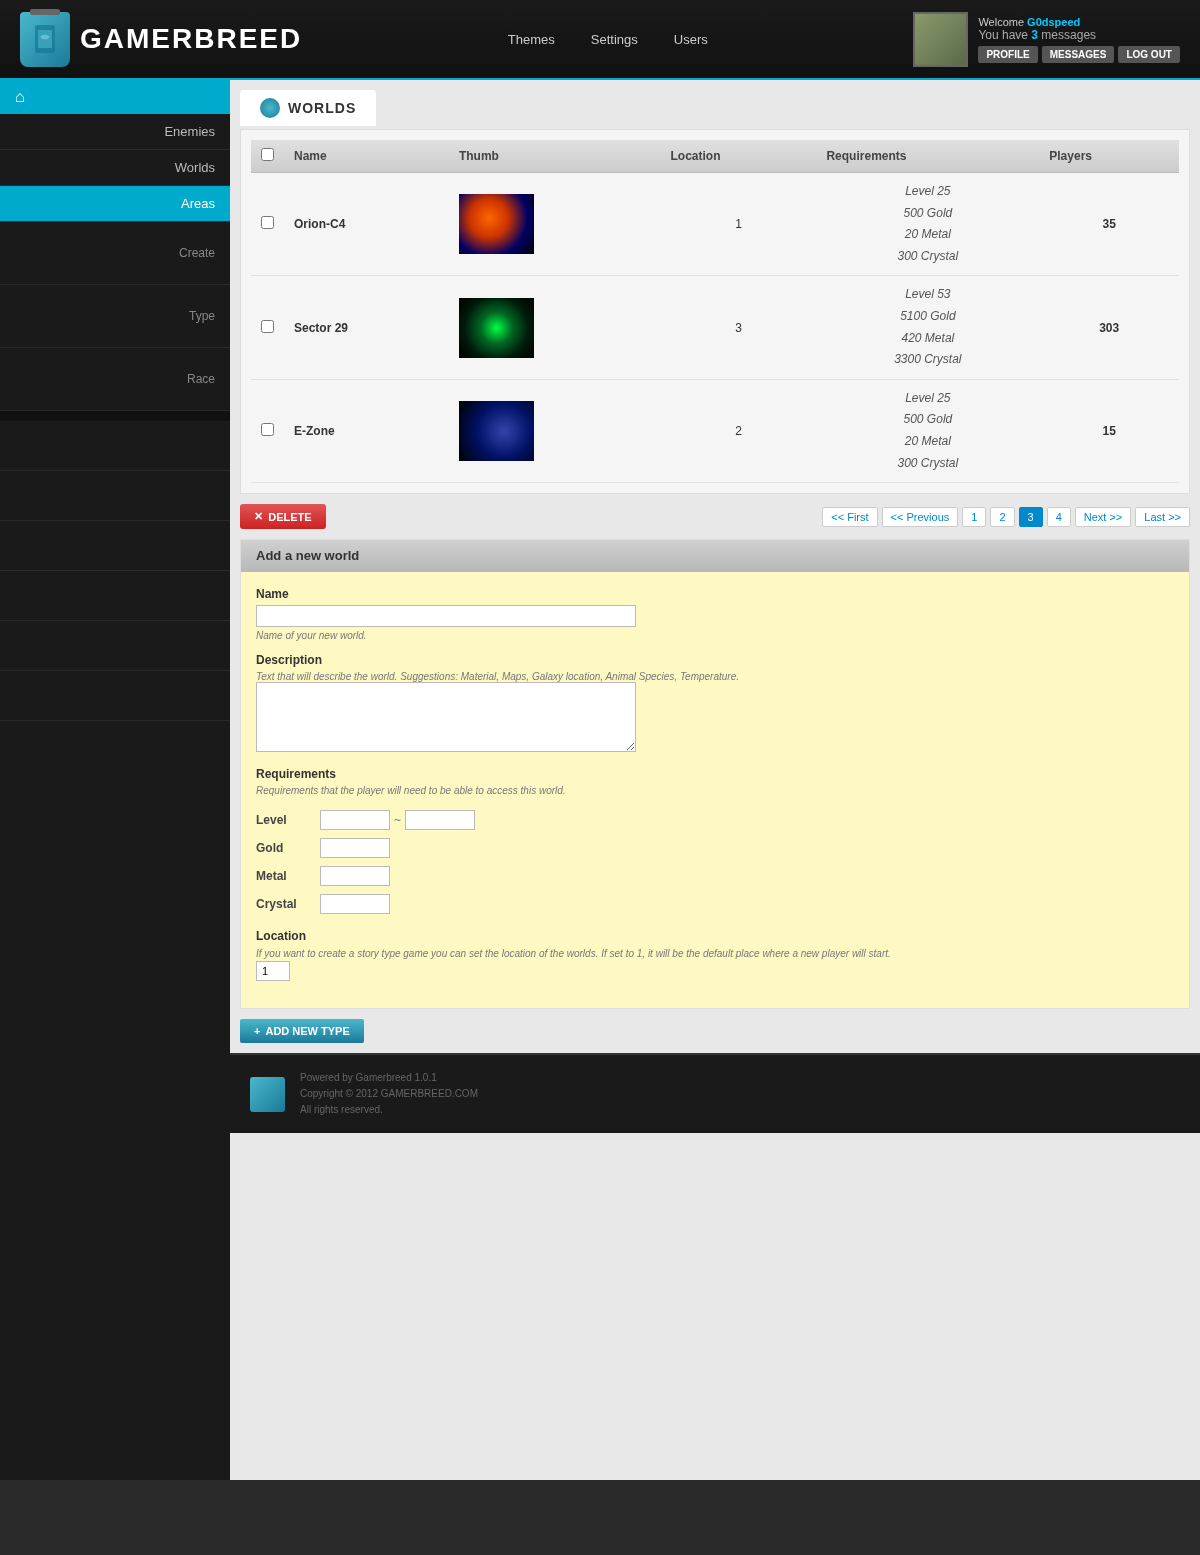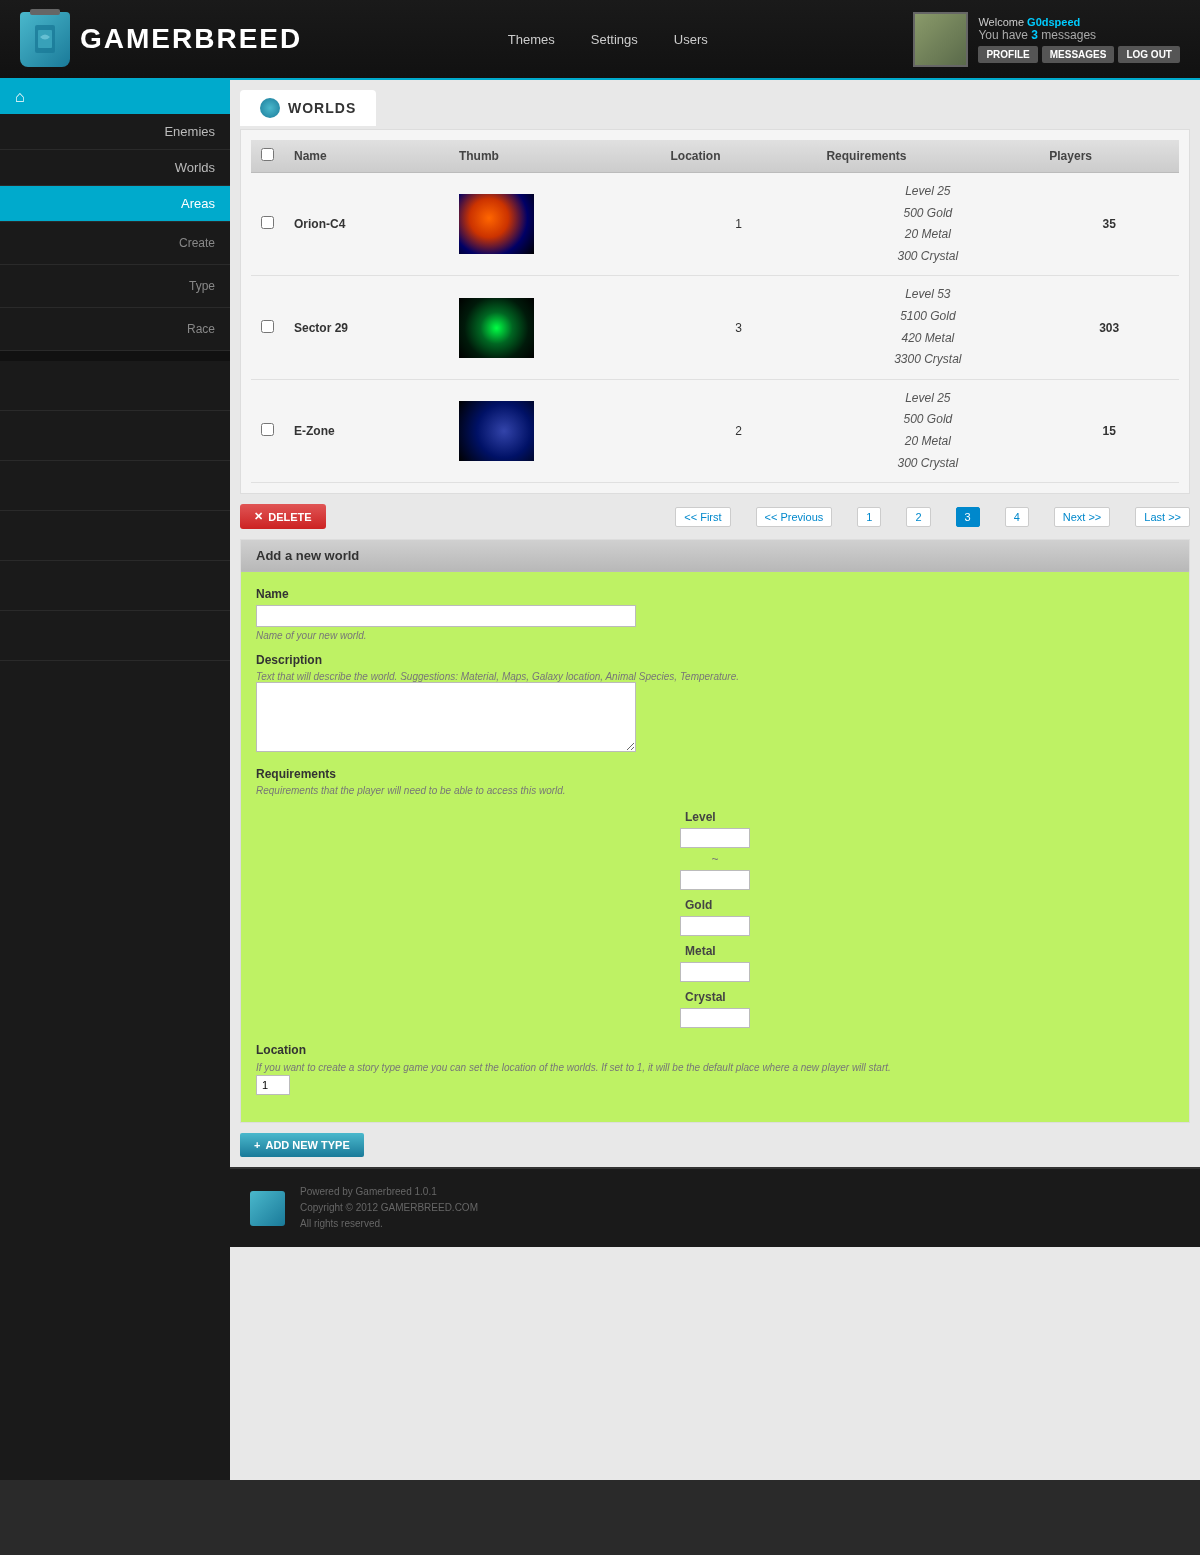--- a/index.html
+++ b/index.html
@@ -28,21 +28,21 @@
 
     
     .main-layout { display: flex; min-height: 1400px; }
 
     
     .sidebar { width: 230px; background: #1a1a1a; flex-shrink: 0; }
     .sidebar-home { background: #00aacc; padding: 8px 15px; display: flex; align-items: center; gap: 8px; }
     .home-icon { color: white; font-size: 16px; }
     .sidebar-item { padding: 10px 15px; color: #bbb; text-align: right; border-bottom: 1px solid #2a2a2a; cursor: pointer; font-size: 13px; }
     .sidebar-item.active { background: #00aacc; color: white; }
-    .sidebar-section { padding: 14px 15px; color: #888; text-align: right; border-bottom: 1px solid #2a2a2a; cursor: pointer; font-size: 12px; }
+    .sidebar-section { padding: 24px 15px; color: #888; text-align: right; border-bottom: 1px solid #2a2a2a; cursor: pointer; font-size: 12px; }
     .sidebar-spacer { height: 10px; background: #111; }
     .sidebar-empty { height: 50px; background: #1a1a1a; border-bottom: 1px solid #2a2a2a; }
 
     
     .content { flex: 1; background: #e8e8e8; padding: 0; }
 
     
     .page-tab { display: inline-flex; align-items: center; background: #fff; padding: 8px 20px; gap: 8px; border-bottom: 3px solid #e8e8e8; margin: 10px 0 0 10px; border-radius: 4px 4px 0 0; }
     .page-tab-icon { width: 20px; height: 20px; background: radial-gradient(circle, #4ab8cc, #1a7a99); border-radius: 50%; }
     .page-tab-text { font-weight: bold; font-size: 14px; color: #333; letter-spacing: 1px; }
@@ -59,39 +59,39 @@
     .req-cell { font-size: 11px; color: #555; text-align: center; line-height: 1.8; font-style: italic; }
     .players-cell { text-align: center; font-weight: bold; color: #333; }
     .checkbox-cell { width: 30px; }
     .name-cell { font-weight: bold; color: #333; }
     .location-cell { text-align: center; }
 
     
     .pagination-area { display: flex; align-items: center; justify-content: space-between; margin: 10px 10px; }
     .delete-btn { background: linear-gradient(to bottom, #e05555, #cc2222); color: white; border: none; padding: 6px 14px; border-radius: 3px; cursor: pointer; font-size: 11px; font-weight: bold; display: flex; align-items: center; gap: 5px; }
     .pagination { display: flex; align-items: center; gap: 4px; }
-    .page-link { padding: 3px 8px; background: #fff; border: 1px solid #ccc; color: #0088cc; cursor: pointer; font-size: 11px; text-decoration: none; border-radius: 2px; margin-left: 21px; }
+    .page-link { padding: 3px 8px; background: #fff; border: 1px solid #ccc; color: #0088cc; cursor: pointer; font-size: 11px; text-decoration: none; border-radius: 2px; }
     .page-link.active { background: #0088cc; color: white; border-color: #0088cc; }
 
     
-    .form-section { background: #bef264; margin: 10px; border: 1px solid #ddd; }
+    .form-section { background: #fef9c3; margin: 10px; border: 1px solid #ddd; }
     .form-header { background: linear-gradient(to bottom, #d0d0d0, #b8b8b8); padding: 8px 15px; font-size: 13px; font-weight: bold; color: #333; border-bottom: 1px solid #bbb; }
     .form-body { padding: 15px; }
     .form-group { margin-bottom: 12px; }
     .form-label { font-size: 12px; font-weight: bold; color: #333; margin-bottom: 4px; display: block; }
     .form-input { width: 380px; padding: 4px 6px; border: 1px solid #bbb; background: white; font-size: 11px; }
     .form-hint { font-size: 10px; color: #777; margin-top: 3px; font-style: italic; }
     .form-hint-inline { font-size: 10px; color: #777; font-style: italic; }
     .form-textarea { width: 380px; height: 70px; padding: 4px 6px; border: 1px solid #bbb; background: white; font-size: 11px; resize: vertical; }
     .form-row { display: flex; gap: 30px; }
     .form-col { flex: 1; }
     .image-upload-box { width: 190px; height: 160px; border: 1px solid #ccc; background: #e8e8e8; display: flex; align-items: center; justify-content: center; margin-bottom: 8px; }
     .image-placeholder { color: #bbb; font-size: 40px; }
     .select-image-btn { background: linear-gradient(to bottom, #4ab8cc, #1a7a99); color: white; border: none; padding: 6px 12px; cursor: pointer; font-size: 11px; font-weight: bold; border-radius: 2px; display: flex; align-items: center; gap: 5px; }
-    .req-group { margin-bottom: 8px; display: flex; align-items: center; gap: 4px; flex-direction: column; }
+    .req-group { margin-bottom: 8px; display: flex; align-items: center; gap: 4px; }
     .req-label { width: 60px; font-size: 12px; color: #444; font-weight: bold; }
     .req-input { width: 70px; padding: 3px 5px; border: 1px solid #bbb; font-size: 11px; }
     .req-tilde { color: #777; }
     .location-section { margin-top: 15px; }
     .location-title { font-weight: bold; font-size: 12px; color: #333; margin-bottom: 4px; }
     .location-desc { font-size: 10px; color: #777; font-style: italic; line-height: 1.4; }
     .location-select { padding: 3px 5px; border: 1px solid #bbb; font-size: 11px; }
     .add-type-btn { background: linear-gradient(to bottom, #4ab8cc, #1a7a99); color: white; border: none; padding: 6px 14px; cursor: pointer; font-size: 11px; font-weight: bold; border-radius: 2px; display: flex; align-items: center; gap: 5px; margin: 10px; }
 
     

